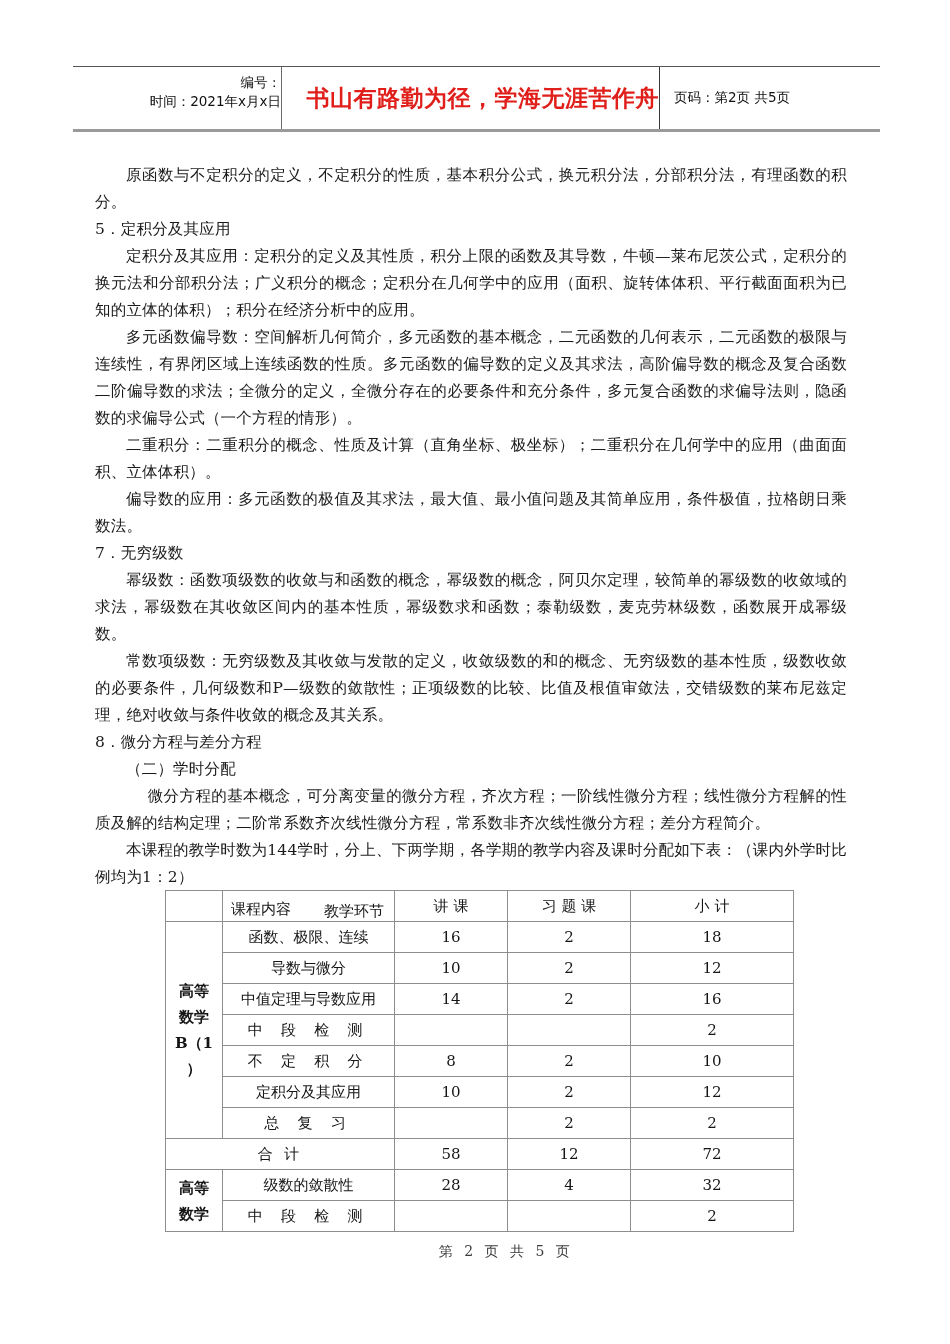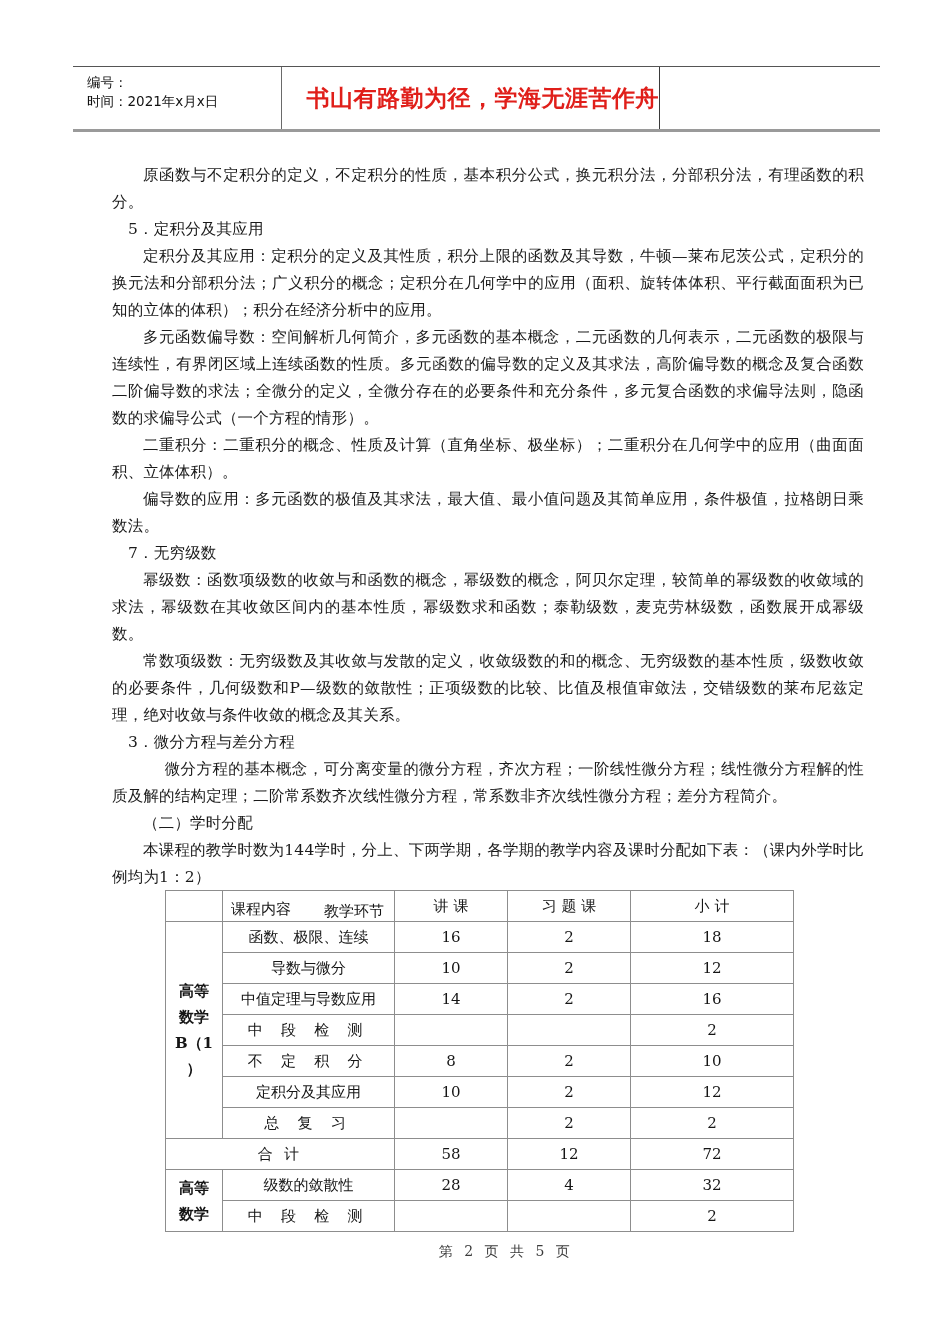--- a/index.html
+++ b/index.html
@@ -32,21 +32,21 @@
   .hdr-left {
     width: 209px;
     box-sizing: border-box;
     border-right: 1.2px solid #6a6a6a;
     padding: 6px 0 0 14px;
     font-family: "DejaVu Sans", "Liberation Sans", sans-serif;
     font-size: 13.5px;
     line-height: 19px;
     color: #111;
   }
-  .hdr-left .ln { white-space: nowrap; }
+  .hdr-left .ln { white-space: nowrap; text-align: right; }
   .hdr-mid {
     width: 378px;
     box-sizing: border-box;
     border-right: 1.2px solid #3a3a3a;
     display: flex;
     align-items: center;
     justify-content: flex-end;
   }
   .hdr-motto {
     color: #e01f1a;
@@ -64,35 +64,35 @@
     padding-left: 14px;
     font-family: "DejaVu Sans", "Liberation Sans", sans-serif;
     font-size: 13.5px;
     color: #111;
     white-space: nowrap;
   }
 
   
   .doc-body {
     position: absolute;
-    left: 112px;
+    left: 95px;
     top: 162px;
     width: 752px;
   }
   .para {
     font-size: 15.5px;
     line-height: 27px;
     text-align: justify;
     text-justify: inter-ideograph;
     margin: 0;
     letter-spacing: 0.2px;
   }
   .para.ind1 { text-indent: 2em; }
   .para.ind2 { text-indent: 3.4em; }
-  .para.ind0 { text-indent: 0; margin-left: 16px; }
+  .para.ind0 { text-indent: 0; }
 
   
   .hours-table-wrap {
     position: absolute;
     left: 165px;
     top: 890px;
     width: 628px;
   }
   table.hours {
     border-collapse: collapse;
@@ -162,35 +162,36 @@
 <body>
 
 <div class="page-header">
   <div class="hdr-left">
     <div class="ln">编号：</div>
     <div class="ln">时间：2021年x月x日</div>
   </div>
   <div class="hdr-mid">
     <div class="hdr-motto">书山有路勤为径，学海无涯苦作舟</div>
   </div>
+  <div class="hdr-right">页码：第2页 共5页</div>
 </div>
 
 <div class="doc-body" id="body-host">
     <p class="para ind1">原函数与不定积分的定义，不定积分的性质，基本积分公式，换元积分法，分部积分法，有理函数的积分。</p>
     <p class="para ind0">5．定积分及其应用</p>
     <p class="para ind1">定积分及其应用：定积分的定义及其性质，积分上限的函数及其导数，牛顿—莱布尼茨公式，定积分的换元法和分部积分法；广义积分的概念；定积分在几何学中的应用（面积、旋转体体积、平行截面面积为已知的立体的体积）；积分在经济分析中的应用。</p>
     <p class="para ind1">多元函数偏导数：空间解析几何简介，多元函数的基本概念，二元函数的几何表示，二元函数的极限与连续性，有界闭区域上连续函数的性质。多元函数的偏导数的定义及其求法，高阶偏导数的概念及复合函数二阶偏导数的求法；全微分的定义，全微分存在的必要条件和充分条件，多元复合函数的求偏导法则，隐函数的求偏导公式（一个方程的情形）。</p>
     <p class="para ind1">二重积分：二重积分的概念、性质及计算（直角坐标、极坐标）；二重积分在几何学中的应用（曲面面积、立体体积）。</p>
     <p class="para ind1">偏导数的应用：多元函数的极值及其求法，最大值、最小值问题及其简单应用，条件极值，拉格朗日乘数法。</p>
     <p class="para ind0">7．无穷级数</p>
     <p class="para ind1">幂级数：函数项级数的收敛与和函数的概念，幂级数的概念，阿贝尔定理，较简单的幂级数的收敛域的求法，幂级数在其收敛区间内的基本性质，幂级数求和函数；泰勒级数，麦克劳林级数，函数展开成幂级数。</p>
     <p class="para ind1">常数项级数：无穷级数及其收敛与发散的定义，收敛级数的和的概念、无穷级数的基本性质，级数收敛的必要条件，几何级数和P—级数的敛散性；正项级数的比较、比值及根值审敛法，交错级数的莱布尼兹定理，绝对收敛与条件收敛的概念及其关系。</p>
-    <p class="para ind0">3．微分方程与差分方程</p>
+    <p class="para ind0">8．微分方程与差分方程</p>
+    <p class="para ind1">（二）学时分配</p>
     <p class="para ind2">微分方程的基本概念，可分离变量的微分方程，齐次方程；一阶线性微分方程；线性微分方程解的性质及解的结构定理；二阶常系数齐次线性微分方程，常系数非齐次线性微分方程；差分方程简介。</p>
-    <p class="para ind1">（二）学时分配</p>
     <p class="para ind1">本课程的教学时数为144学时，分上、下两学期，各学期的教学内容及课时分配如下表：（课内外学时比例均为1：2）</p>
   </div>
 
 <div class="hours-table-wrap">
   <table class="hours">
     <colgroup>
       <col class="col-group">
         <col class="col-content">
         <col class="col-lec">
         <col class="col-ex">

